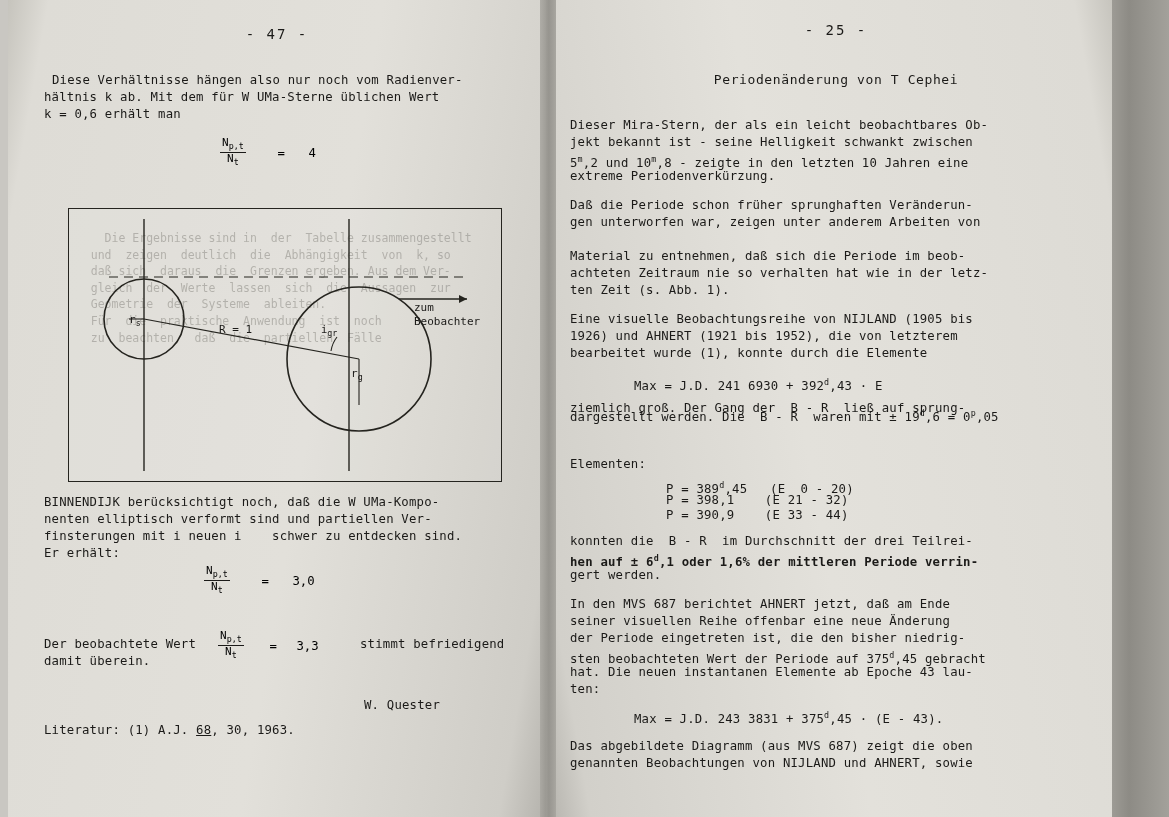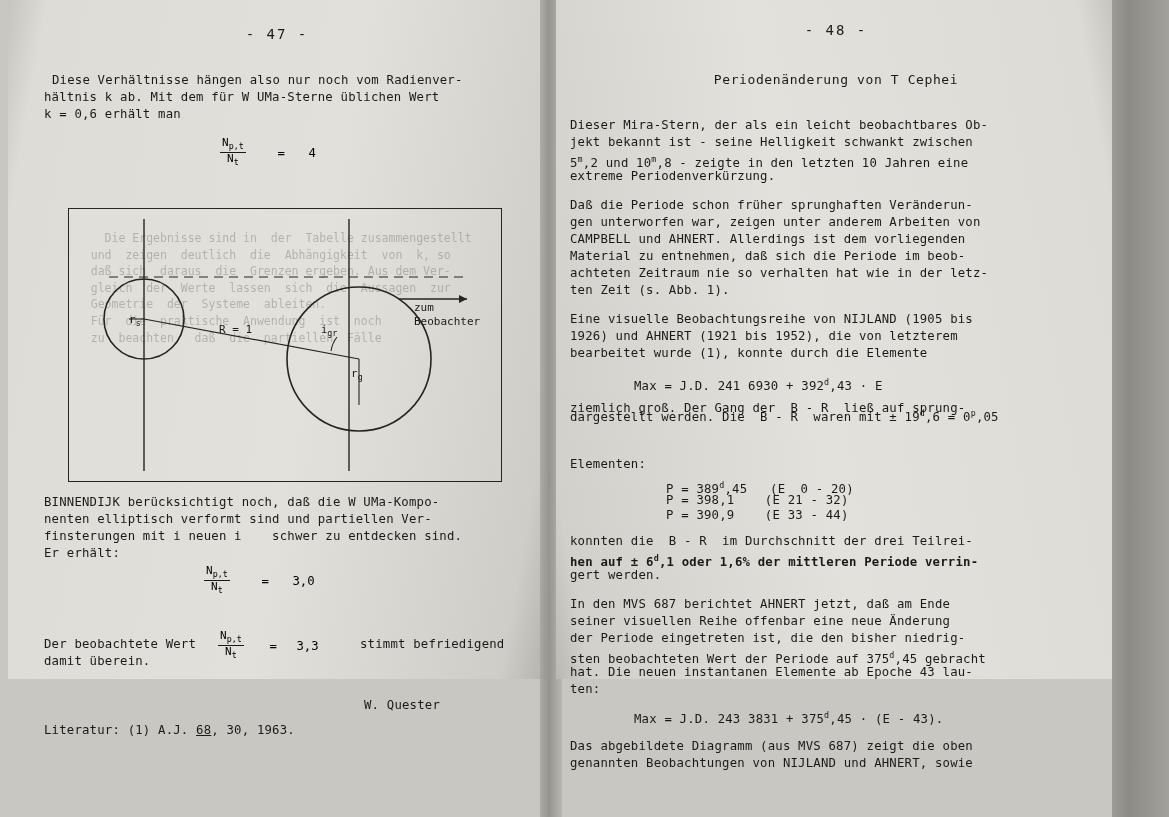--- a/index.html
+++ b/index.html
@@ -7,21 +7,21 @@
     width:1169px;height:817px;
     background:#b9b7b2;
     font-family:"DejaVu Sans Mono","Liberation Mono",monospace;
     overflow:hidden;
   }
   .scan{
     position:absolute;left:0;top:0;width:1169px;height:817px;
     background:#c9c7c2;
   }
   .page{
-    position:absolute;top:0;height:679px;
+    position:absolute;top:0;height:817px;
     background:#d9d7d1;
   }
   .page.left{left:8px;width:538px;
     background:linear-gradient(100deg,#c6c4bd 0%,#dedcd6 6%,#e2e0da 55%,#cfcdc7 93%,#b4b2ac 100%);
   }
   .page.right{left:556px;width:560px;
     background:linear-gradient(260deg,#c4c2bb 0%,#dddbd5 6%,#e3e1db 55%,#d2d0ca 95%,#bab8b2 100%);
   }
   .gutter{
     position:absolute;left:540px;top:0;width:22px;height:817px;
@@ -153,32 +153,31 @@
 
   <div class="txt" style="left:356px;top:697px;">W. Quester</div>
 
   <div class="txt" style="left:36px;top:722px;">Literatur: (1) A.J. <span class="underline">68</span>, 30, 1963.</div>
 </div>
 
 <div class="gutter"></div>
 
 <div class="page right">
 
-  <div class="txt pagenum center" style="left:0;top:22px;width:560px;">- 48 -</div>
+  <div class="txt pagenum center" style="left:0;top:22px;width:560px;">- 25 -</div>
 
   <div class="txt hdr center" style="left:0;top:72px;width:560px;">Periodenänderung von T Cephei</div>
 
   <div class="txt" style="left:14px;top:117px;">Dieser Mira-Stern, der als ein leicht beobachtbares Ob-</div>
   <div class="txt" style="left:14px;top:134px;">jekt bekannt ist - seine Helligkeit schwankt zwischen</div>
   <div class="txt" style="left:14px;top:151px;">5<sup>m</sup>,2 und 10<sup>m</sup>,8 - zeigte in den letzten 10 Jahren eine</div>
   <div class="txt" style="left:14px;top:168px;">extreme Periodenverkürzung.</div>
 
   <div class="txt" style="left:14px;top:197px;">Daß die Periode schon früher sprunghaften Veränderun-</div>
   <div class="txt" style="left:14px;top:214px;">gen unterworfen war, zeigen unter anderem Arbeiten von</div>
-  <div class="txt" style="left:14px;top:231px;">CAMPBELL und AHNERT. Allerdings ist dem vorliegenden</div>
   <div class="txt" style="left:14px;top:248px;">Material zu entnehmen, daß sich die Periode im beob-</div>
   <div class="txt" style="left:14px;top:265px;">achteten Zeitraum nie so verhalten hat wie in der letz-</div>
   <div class="txt" style="left:14px;top:282px;">ten Zeit (s. Abb. 1).</div>
 
   <div class="txt" style="left:14px;top:311px;text-align:center;">Eine visuelle Beobachtungsreihe von NIJLAND (1905 bis</div>
   <div class="txt" style="left:14px;top:328px;">1926) und AHNERT (1921 bis 1952), die von letzterem</div>
   <div class="txt" style="left:14px;top:345px;">bearbeitet wurde (1), konnte durch die Elemente</div>
 
   <div class="txt" style="left:78px;top:374px;">Max = J.D. 241 6930 + 392<sup>d</sup>,43 · E</div>
 

